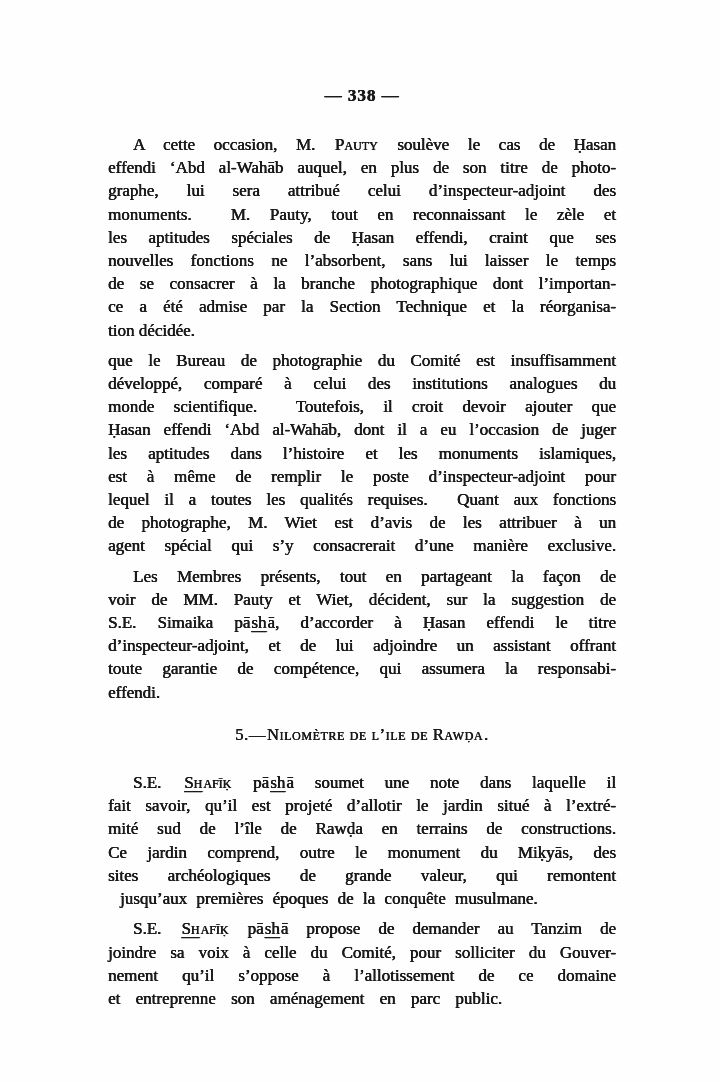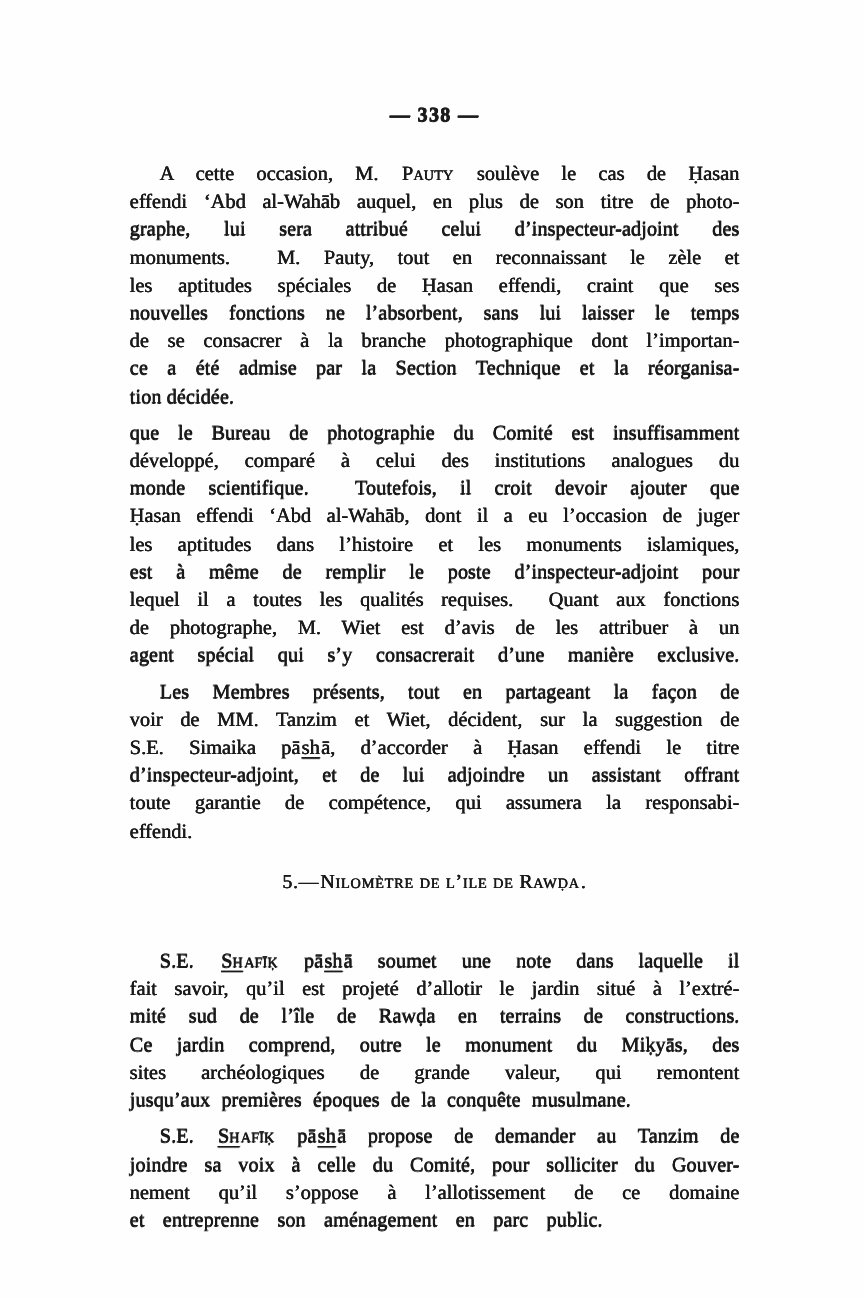--- a/index.html
+++ b/index.html
@@ -45,21 +45,21 @@
   .paragraph { margin: 0 0 5px 0; }
   .line {
     text-align: justify;
     text-align-last: justify;
     white-space: normal;
   }
   .line.first { text-indent: 25px; }
   .line.last { text-align-last: left; }
   .line.last.justify-last { text-align-last: justify; }
   .heading {
-    margin: 17px 0 41px 0;
+    margin: 17px 0 23px 0;
   }
   .heading .line {
     text-align: center;
     text-align-last: center;
     font-size: 16.5px;
     letter-spacing: 0.6px;
   }
   .sc { font-variant: small-caps; }
   .ul { text-decoration: underline; text-underline-offset: 2.5px; text-decoration-thickness: 1.2px; }
 </style>
@@ -86,36 +86,36 @@
         <div class="line">monde scientifique. &nbsp;Toutefois, il croit devoir ajouter que</div>
         <div class="line">Ḥasan effendi ‘Abd al-Wahāb, dont il a eu l’occasion de juger</div>
         <div class="line">les aptitudes dans l’histoire et les monuments islamiques,</div>
         <div class="line">est à même de remplir le poste d’inspecteur-adjoint pour</div>
         <div class="line">lequel il a toutes les qualités requises. &nbsp;Quant aux fonctions</div>
         <div class="line">de photographe, M. Wiet est d’avis de les attribuer à un</div>
         <div class="line last justify-last">agent spécial qui s’y consacrerait d’une manière exclusive.</div>
       </div>
       <div class="paragraph">
         <div class="line first">Les Membres présents, tout en partageant la façon de</div>
-        <div class="line">voir de MM. Tanzim et Wiet, décident, sur la suggestion de</div>
+        <div class="line">voir de MM. Pauty et Wiet, décident, sur la suggestion de</div>
         <div class="line">S.E. Simaika pā<span class="ul">sh</span>ā, d’accorder à Ḥasan effendi le titre</div>
         <div class="line">d’inspecteur-adjoint, et de lui adjoindre un assistant offrant</div>
         <div class="line">toute garantie de compétence, qui assumera la responsabi-</div>
         <div class="line last">effendi.</div>
       </div>
       <div class="heading">
         <div class="line last">5.—<span class="sc">Nilomètre de l’ile de Rawḍa</span>.</div>
       </div>
       <div class="paragraph">
         <div class="line first">S.E. <span class="sc"><span class="ul">Sh</span>afīḳ</span> pā<span class="ul">sh</span>ā soumet une note dans laquelle il</div>
         <div class="line">fait savoir, qu’il est projeté d’allotir le jardin situé à l’extré-</div>
         <div class="line">mité sud de l’île de Rawḍa en terrains de constructions.</div>
         <div class="line">Ce jardin comprend, outre le monument du Miḳyās, des</div>
         <div class="line">sites archéologiques de grande valeur, qui remontent</div>
-        <div class="line last" style="word-spacing: 5px;">jusqu’aux premières époques de la conquête musulmane.</div>
+        <div class="line last" style="word-spacing: 5px; margin-left: 12px;">jusqu’aux premières époques de la conquête musulmane.</div>
       </div>
       <div class="paragraph">
         <div class="line first">S.E. <span class="sc"><span class="ul">Sh</span>afīḳ</span> pā<span class="ul">sh</span>ā propose de demander au Tanzim de</div>
         <div class="line">joindre sa voix à celle du Comité, pour solliciter du Gouver-</div>
         <div class="line">nement qu’il s’oppose à l’allotissement de ce domaine</div>
         <div class="line last" style="word-spacing: 11px;">et entreprenne son aménagement en parc public.</div>
       </div>
     </div>
 </div>
 

